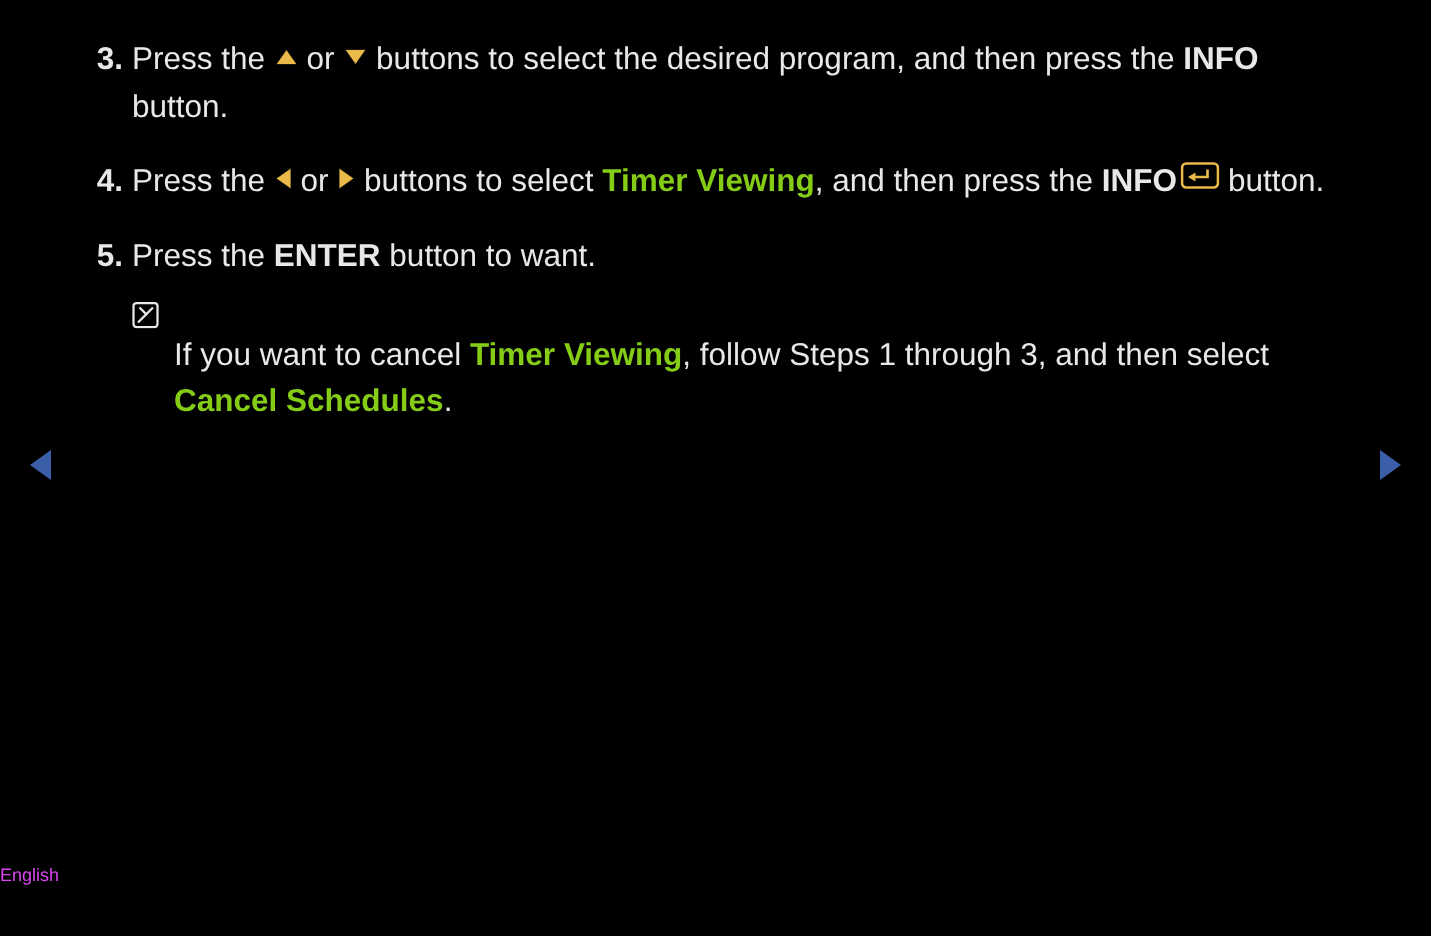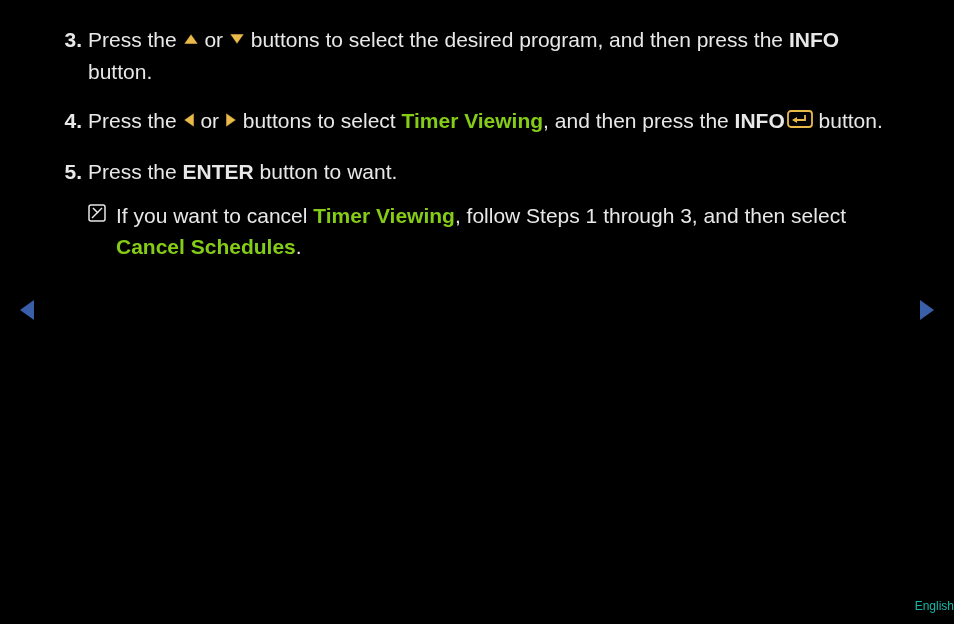--- a/index.html
+++ b/index.html
@@ -38,20 +38,21 @@
     .note-row {
       display: flex;
       margin-top: 12px;
     }
     .note-icon {
       min-width: 28px;
       flex-shrink: 0;
     }
     .note-body {
       flex: 1;
+      margin-top: 22px;
     }
     .bold {
       font-weight: bold;
     }
     .link {
       color: #84cc16;
       font-weight: bold;
     }
     .arrow-up-tri, .arrow-down-tri, .arrow-left-tri, .arrow-right-tri {
       display: inline-block;
@@ -80,25 +81,25 @@
       top: 298px;
     }
     .nav-left {
       left: 18px;
     }
     .nav-right {
       right: 18px;
     }
     .footer {
       position: absolute;
-      bottom: 9px;
+      bottom: 32px;
       width: 100%;
-      text-align: right;
+      text-align: left;
       font-size: 12px;
-      color: #14b8a6;
+      color: #d946ef;
     }
   </style>
 </head>
 <body>
 
 <div class="content">
 
   <div class="list-item">
     <div class="list-num">3.</div>
     <div class="list-body">

